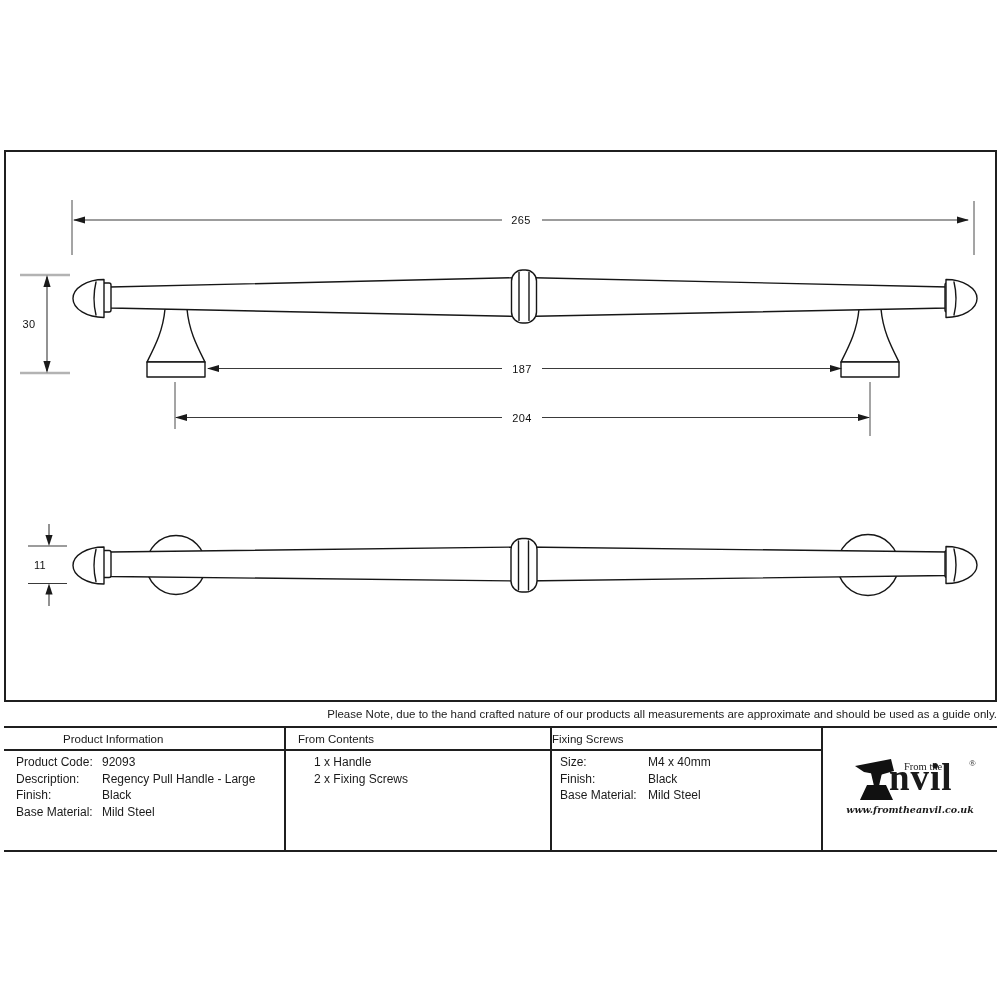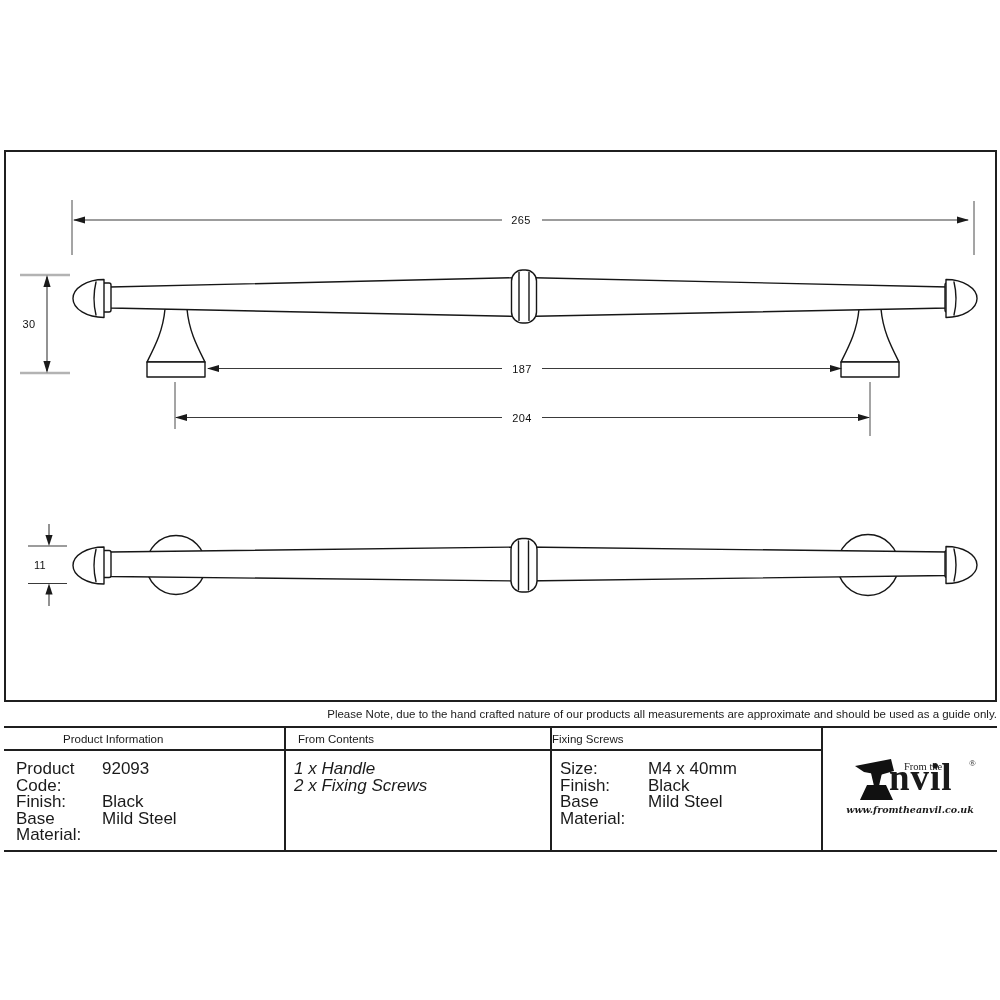--- a/index.html
+++ b/index.html
@@ -22,25 +22,25 @@
   #note-box span{margin-left:14px;font-size:11.5px;white-space:nowrap;}
   #spec-table{position:absolute;left:4px;top:728px;width:993px;height:122px;box-sizing:border-box;
               display:flex;background:#fff;}
   .cell{box-sizing:border-box;border-right:2px solid #1f1f1f;position:relative;}
   .cell.c1{width:282px;} .cell.c2{width:266px;} .cell.c3{width:271px;}
   .cell.c4{flex:1;border-right:none;}
   .cell-header{height:23px;box-sizing:border-box;border-bottom:2px solid #1f1f1f;
                display:flex;align-items:center;font-size:11.5px;}
   .c1 .cell-header span{margin-left:12px;padding-left:47px;} .c2 .cell-header span{margin-left:12px;}
   .c3 .cell-header span{}
-  .cell-body{padding-top:10px;font-size:17px;line-height:16.6px;}
+  .cell-body{padding-top:3px;font-size:12px;line-height:16.6px;}
   .spec-row{display:flex;}
   .c1 .spec-row .k{width:86px;margin-left:12px;} 
   .c3 .spec-row .k{width:88px;margin-left:8px;}
-  .pc-item{margin-left:8px;font-style:italic;}
+  .pc-item{margin-left:28px;}
   
   #logo{position:absolute;left:0;top:0;width:100%;height:100%;}
   #logo .fromthe{position:absolute;left:81px;top:33px;font-family:"Liberation Serif",serif;
                  font-size:10.5px;}
   #logo .nvil{position:absolute;left:66px;top:28px;font-family:"Liberation Serif",serif;
               font-size:37px;font-weight:bold;letter-spacing:1px;}
   #logo .reg{position:absolute;left:146px;top:30px;font-size:9px;font-family:"Liberation Serif",serif;}
   #logo .site{position:absolute;left:0;top:76px;width:100%;text-align:center;
               font-family:"DejaVu Serif",serif;font-style:italic;font-weight:bold;font-size:9.5px;}
   #logo svg{position:absolute;left:32px;top:30px;}
@@ -143,20 +143,24 @@
     <div class="cell c1">
       <div class="cell-header">
         <span>Product Information</span>
       </div>
       <div class="cell-body">
         <div class="spec-row">
           <span class="k">Product Code:</span>
           <span class="v">92093</span>
         </div>
         <div class="spec-row">
+          <span class="k">Description:</span>
+          <span class="v">Regency Pull Handle - Large</span>
+        </div>
+        <div class="spec-row">
           <span class="k">Finish:</span>
           <span class="v">Black</span>
         </div>
         <div class="spec-row">
           <span class="k">Base Material:</span>
           <span class="v">Mild Steel</span>
         </div>
       </div>
     </div>
 

